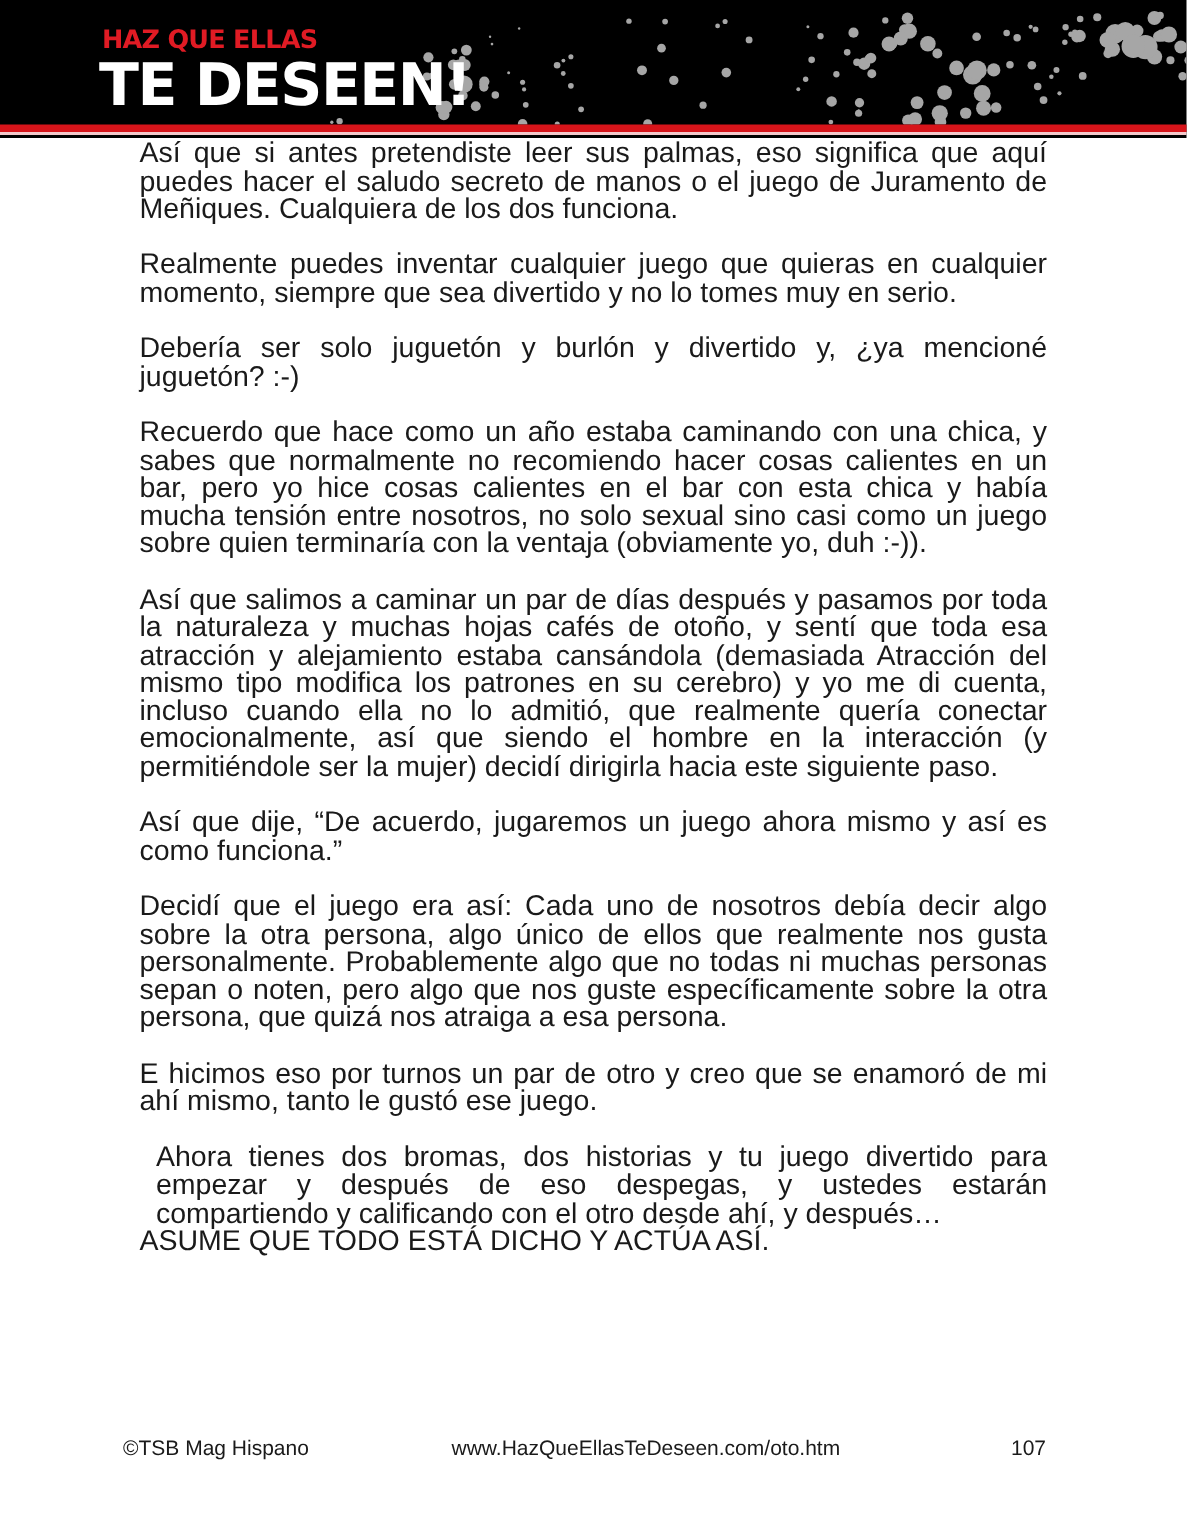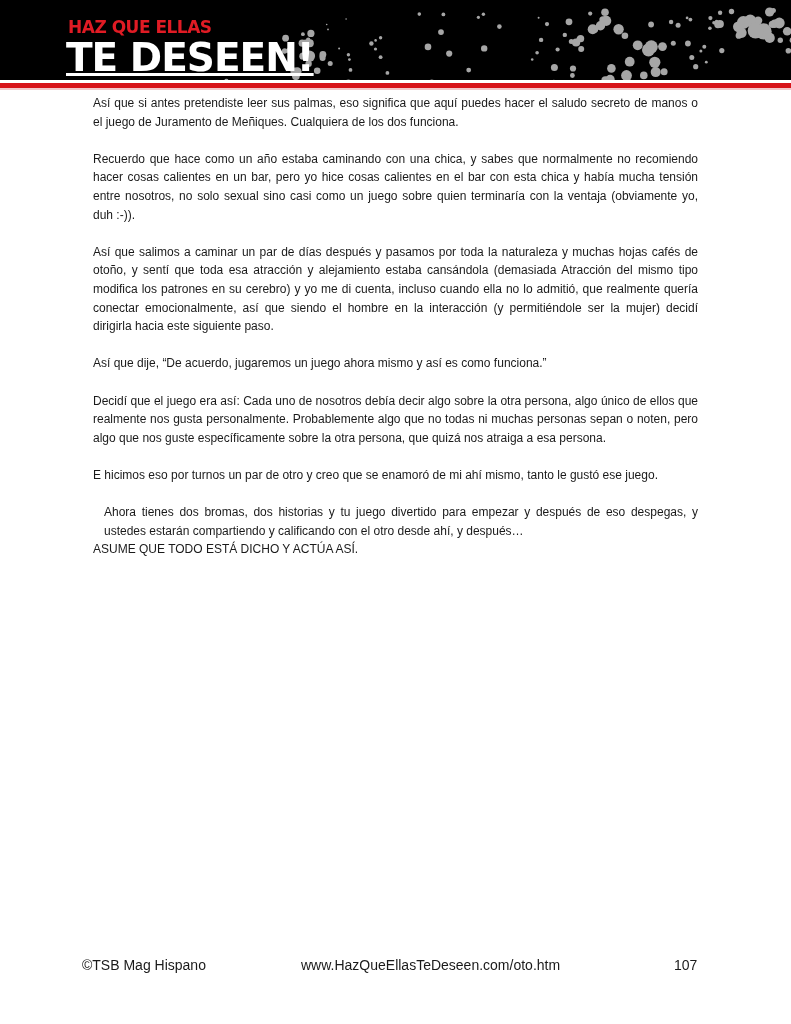--- a/index.html
+++ b/index.html
@@ -1,26 +1,26 @@
 <!DOCTYPE html>
 <html><head>
   <meta charset="utf-8">
   <style>
     html, body { margin: 0; padding: 0; background: #ffffff; }
     body { width: 791px; height: 1024px; position: relative; overflow: hidden;
            font-family: "Liberation Sans", sans-serif; color: #1a1a1a; }
-    .header { position: absolute; left: 0; top: 0; width: 791px; height: 80px; background: #000; overflow: hidden; }
+    .header { position: absolute; left: 0; top: 0; width: 791px; height: 92px; background: #000; overflow: hidden; }
     .header svg.dots { position: absolute; left: 0; top: 0; }
     .logo-top { position: absolute; left: 68px; top: 19px; font-family: "DejaVu Sans", sans-serif; font-weight: bold;
                 font-size: 17px; color: #e01b24; letter-spacing: -0.5px; line-height: 1; }
     .logo-main { position: absolute; left: 66px; top: 38px; font-family: "DejaVu Sans", sans-serif; font-weight: bold;
-                 font-size: 39px; color: #ffffff; letter-spacing: -1px; line-height: 1; text-decoration: underline; }
+                 font-size: 39px; color: #ffffff; letter-spacing: -1px; line-height: 1; }
     .red-bar { position: absolute; left: 0; top: 83px; width: 791px; height: 5px; background: #d7141a; }
     .red-bar-shadow { position: absolute; left: 0; top: 88px; width: 791px; height: 2px; background: #f3c9cb; }
-    .content { position: absolute; left: 93px; top: 94px; width: 605px; font-size: 12px; line-height: 18.6px; }
+    .content { position: absolute; left: 93px; top: 94px; width: 605px; font-size: 19px; line-height: 18.6px; }
     .content p { margin: 0 0 18.6px 0; text-align: justify; }
     .content p.tight { margin-bottom: 0; margin-left: 11px; }
     .footer { position: absolute; top: 941px; left: 0; width: 791px; font-size: 14px; color: #1a1a1a; }
     .footer span { position: absolute; white-space: nowrap; margin-top: 16px; }
     .f-left { left: 82px; }
     .f-center { left: 301px; }
     .f-right { left: 674px; text-align: right; }
   </style>
 </head>
 <body>
@@ -167,20 +167,22 @@
       <circle cx="221.2" cy="81.5" r="1.1" fill="#a6a6a6"></circle>
     </svg>
   <div class="logo-top">HAZ QUE ELLAS</div>
   <div class="logo-main">TE DESEEN!</div>
 </div>
 <div class="red-bar"></div>
 <div class="red-bar-shadow"></div>
 
 <div class="content">
   <p>Así que si antes pretendiste leer sus palmas, eso significa que aquí puedes hacer el saludo secreto de manos o el juego de Juramento de Meñiques. Cualquiera de los dos funciona.</p>
+  <p>Realmente puedes inventar cualquier juego que quieras en cualquier momento, siempre que sea divertido y no lo tomes muy en serio.</p>
+  <p>Debería ser solo juguetón y burlón y divertido y, ¿ya mencioné juguetón? :-)</p>
   <p>Recuerdo que hace como un año estaba caminando con una chica, y sabes que normalmente no recomiendo hacer cosas calientes en un bar, pero yo hice cosas calientes en el bar con esta chica y había mucha tensión entre nosotros, no solo sexual sino casi como un juego sobre quien terminaría con la ventaja (obviamente yo, duh :-)).</p>
   <p>Así que salimos a caminar un par de días después y pasamos por toda la naturaleza y muchas hojas cafés de otoño, y sentí que toda esa atracción y alejamiento estaba cansándola (demasiada Atracción del mismo tipo modifica los patrones en su cerebro) y yo me di cuenta, incluso cuando ella no lo admitió, que realmente quería conectar emocionalmente, así que siendo el hombre en la interacción (y permitiéndole ser la mujer) decidí dirigirla hacia este siguiente paso.</p>
   <p>Así que dije, “De acuerdo, jugaremos un juego ahora mismo y así es como funciona.”</p>
   <p>Decidí que el juego era así: Cada uno de nosotros debía decir algo sobre la otra persona, algo único de ellos que realmente nos gusta personalmente. Probablemente algo que no todas ni muchas personas sepan o noten, pero algo que nos guste específicamente sobre la otra persona, que quizá nos atraiga a esa persona.</p>
   <p>E hicimos eso por turnos un par de otro y creo que se enamoró de mi ahí mismo, tanto le gustó ese juego.</p>
   <p class="tight">Ahora tienes dos bromas, dos historias y tu juego divertido para empezar y después de eso despegas, y ustedes estarán compartiendo y calificando con el otro desde ahí, y después…</p>
   <p>ASUME QUE TODO ESTÁ DICHO Y ACTÚA ASÍ.</p>
 </div>
 
 <div class="footer">

